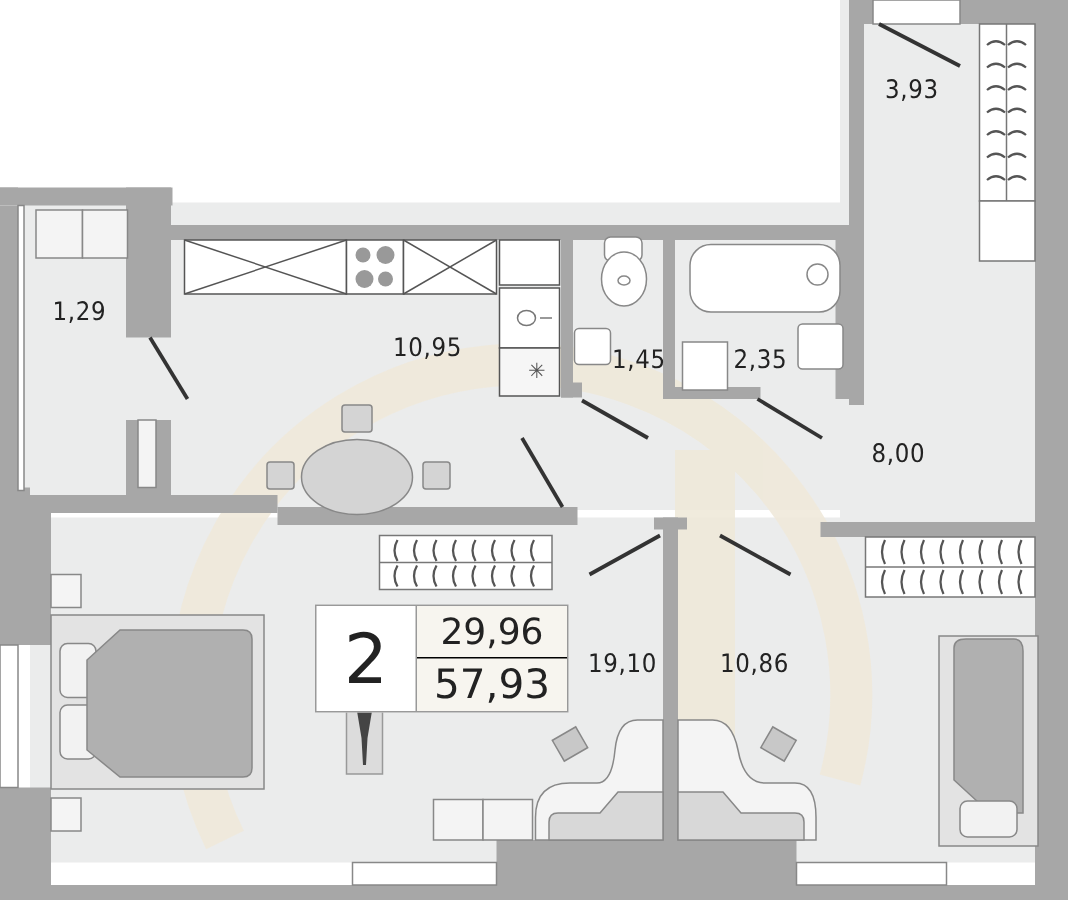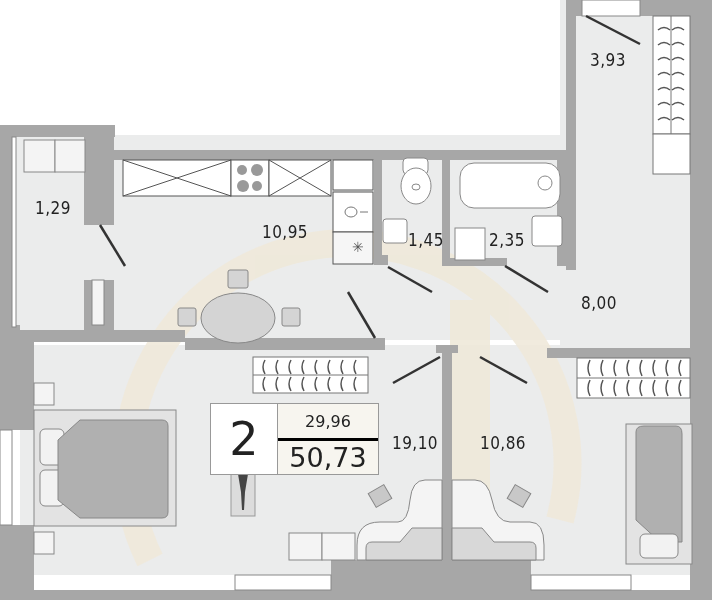--- a/index.html
+++ b/index.html
@@ -6,22 +6,22 @@
   body { width:712px; height:600px; position:relative; overflow:hidden;
          font-family:"DejaVu Sans", "Liberation Sans", sans-serif; }
   #plan { position:absolute; left:0; top:0; width:712px; height:600px; }
   .lbl { position:absolute; font-size:17px; color:#222; letter-spacing:0.5px;
          font-family:"DejaVu Sans", sans-serif; white-space:nowrap; transform:scaleX(0.9); transform-origin:left top; }
   #summary { position:absolute; left:210px; top:403px; width:167px; height:70px;
              border:1px solid #999; background:#fff; display:flex; }
   #summary .rooms { width:66px; border-right:1px solid #999; display:flex; align-items:center; justify-content:center;
              font-size:46px; color:#222; font-family:"DejaVu Sans", sans-serif; }
   #summary .areas { flex:1; display:flex; flex-direction:column; background:#f7f5ef; }
-  #summary .living { height:34px; border-bottom:3px solid #000000; display:flex; align-items:center; justify-content:center;
-             font-size:16px; color:#222; }
+  #summary .living { height:34px; border-bottom:1px solid #000000; display:flex; align-items:center; justify-content:center;
+             font-size:24px; color:#222; }
   #summary .total { flex:1; display:flex; align-items:center; justify-content:center; font-size:27px; color:#222; }
 </style>
 </head>
 <body>
 
 <svg id="plan" viewBox="0 0 712 600" xmlns="http://www.w3.org/2000/svg">
 
   <g fill="#ebecec">
     <rect x="12" y="135" width="560" height="205"></rect>
     <rect x="560" y="0" width="140" height="350"></rect>
@@ -188,15 +188,15 @@
 <div class="lbl" style="left:489px;top:230px;">2,35</div>
 <div class="lbl" style="left:590px;top:50px;">3,93</div>
 <div class="lbl" style="left:581px;top:293px;">8,00</div>
 <div class="lbl" style="left:392px;top:433px;">19,10</div>
 <div class="lbl" style="left:480px;top:433px;">10,86</div>
 
 <div id="summary">
   <div class="rooms">2</div>
   <div class="areas">
     <div class="living">29,96</div>
-    <div class="total">50,73</div>
+    <div class="total">57,93</div>
   </div>
 </div>
 
 </body></html>

